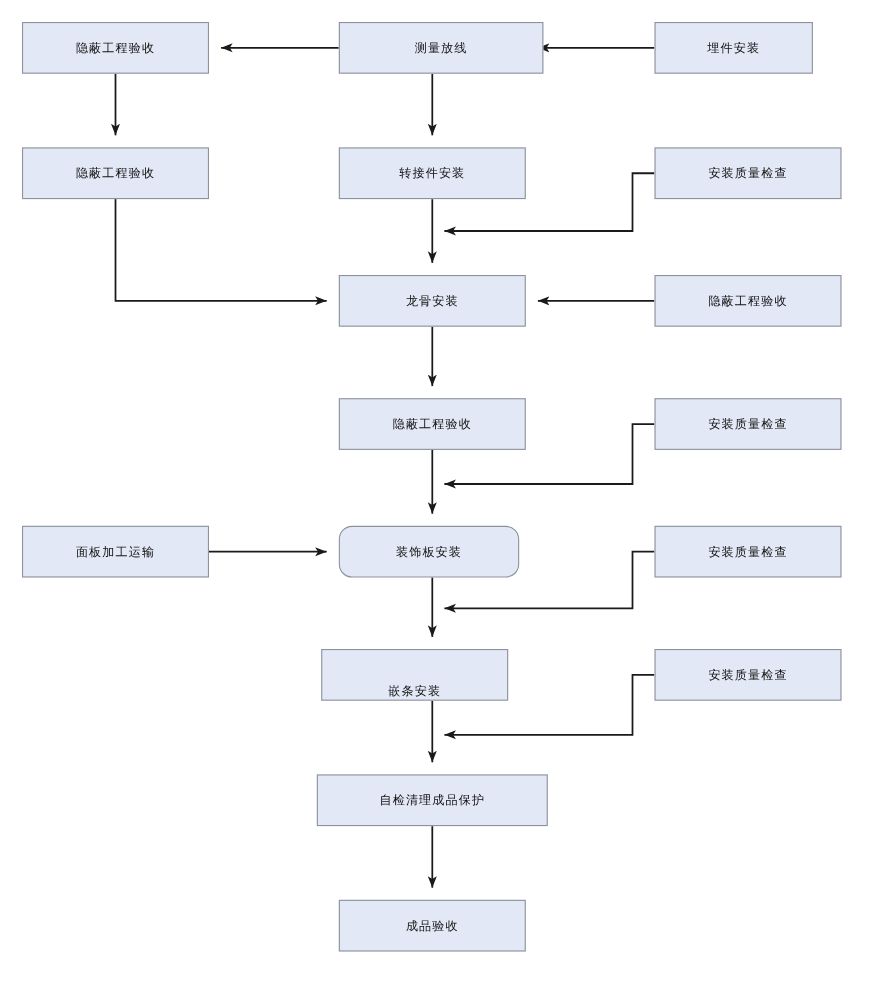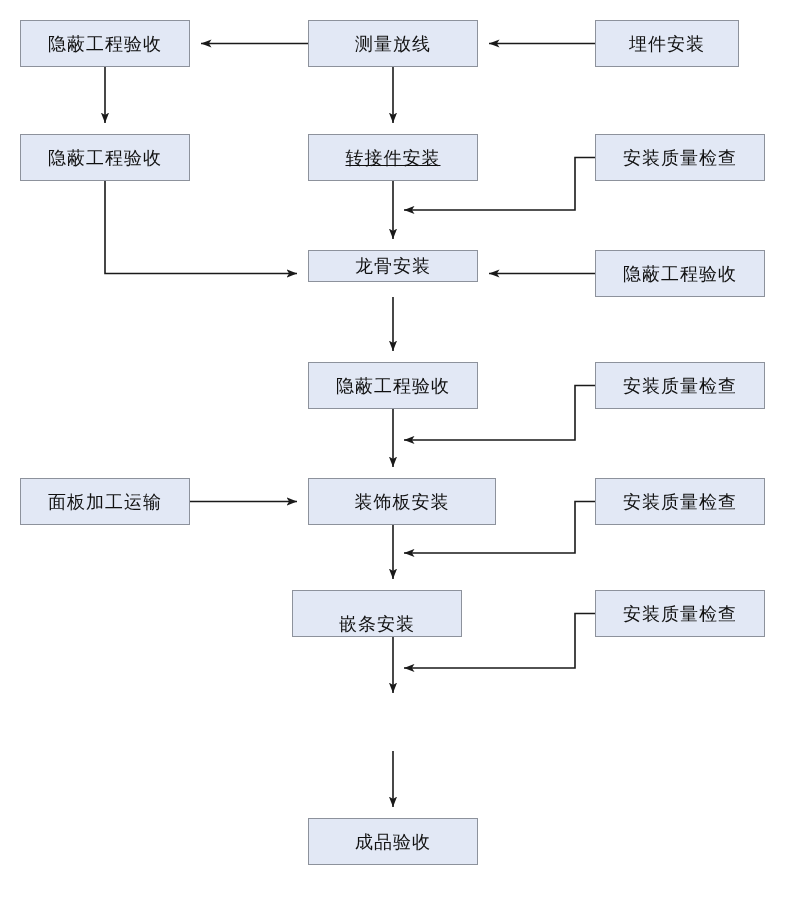--- a/index.html
+++ b/index.html
@@ -12,21 +12,21 @@
   }
   #stage{position:relative;width:793px;height:900px;}
   svg#wires{position:absolute;left:0;top:0;width:793px;height:900px;}
   .node{
     position:absolute;
     box-sizing:border-box;
     background:#e2e8f5;
     border:1px solid #8d929c;
     display:flex;align-items:center;justify-content:center;
     color:#111111;
-    font-size:18px;
+    font-size:11px;
     letter-spacing:1px;
     white-space:nowrap;
     user-select:none;
   }
   .node .lbl{pointer-events:none;}
 </style>
 </head>
 <body>
 
 <div id="stage">
@@ -71,65 +71,68 @@
 
       <path d="M393,637 L393,693" marker-end="url(#ah)"></path>
 
       <path d="M393,751 L393,807" marker-end="url(#ah)"></path>
     </g>
   </svg>
 
   <div class="node" style="left:20px;top:20px;width:170px;height:47px;">
     <span class="lbl">隐蔽工程验收</span>
   </div>
-  <div class="node" style="left:308px;top:20px;width:170px;height:47px;">
+  <div class="node" style="left:308px;top:20px;width:186px;height:47px;">
     <span class="lbl">测量放线</span>
   </div>
   <div class="node" style="left:595px;top:20px;width:144px;height:47px;">
     <span class="lbl">埋件安装</span>
   </div>
 
   <div class="node" style="left:20px;top:134px;width:170px;height:47px;">
     <span class="lbl">隐蔽工程验收</span>
   </div>
-  <div class="node" style="left:308px;top:134px;width:170px;height:47px;text-decoration:underline;">
+  <div class="node" style="left:308px;top:134px;width:170px;height:47px;">
     <span class="lbl">转接件安装</span>
   </div>
   <div class="node" style="left:595px;top:134px;width:170px;height:47px;">
     <span class="lbl">安装质量检查</span>
   </div>
 
-  <div class="node" style="left:308px;top:250px;width:170px;height:32px;">
+  <div class="node" style="left:308px;top:250px;width:170px;height:47px;">
     <span class="lbl">龙骨安装</span>
   </div>
   <div class="node" style="left:595px;top:250px;width:170px;height:47px;">
     <span class="lbl">隐蔽工程验收</span>
   </div>
 
   <div class="node" style="left:308px;top:362px;width:170px;height:47px;">
     <span class="lbl">隐蔽工程验收</span>
   </div>
   <div class="node" style="left:595px;top:362px;width:170px;height:47px;">
     <span class="lbl">安装质量检查</span>
   </div>
 
   <div class="node" style="left:20px;top:478px;width:170px;height:47px;">
     <span class="lbl">面板加工运输</span>
   </div>
-  <div class="node" style="left:308px;top:478px;width:188px;height:47px;">
+  <div class="node" style="left:308px;top:478px;width:164px;height:47px;border-radius:12px;">
     <span class="lbl">装饰板安装</span>
   </div>
   <div class="node" style="left:595px;top:478px;width:170px;height:47px;">
     <span class="lbl">安装质量检查</span>
   </div>
 
   <div class="node" style="left:292px;top:590px;width:170px;height:47px;align-items:flex-end;">
     <span class="lbl">嵌条安装</span>
   </div>
   <div class="node" style="left:595px;top:590px;width:170px;height:47px;">
     <span class="lbl">安装质量检查</span>
   </div>
 
+  <div class="node" style="left:288px;top:704px;width:210px;height:47px;">
+    <span class="lbl">自检清理成品保护</span>
+  </div>
   <div class="node" style="left:308px;top:818px;width:170px;height:47px;font-family:Liberation Serif, serif;">
     <span class="lbl">成品验收</span>
   </div>
 
 </div>
 
 </body></html>

